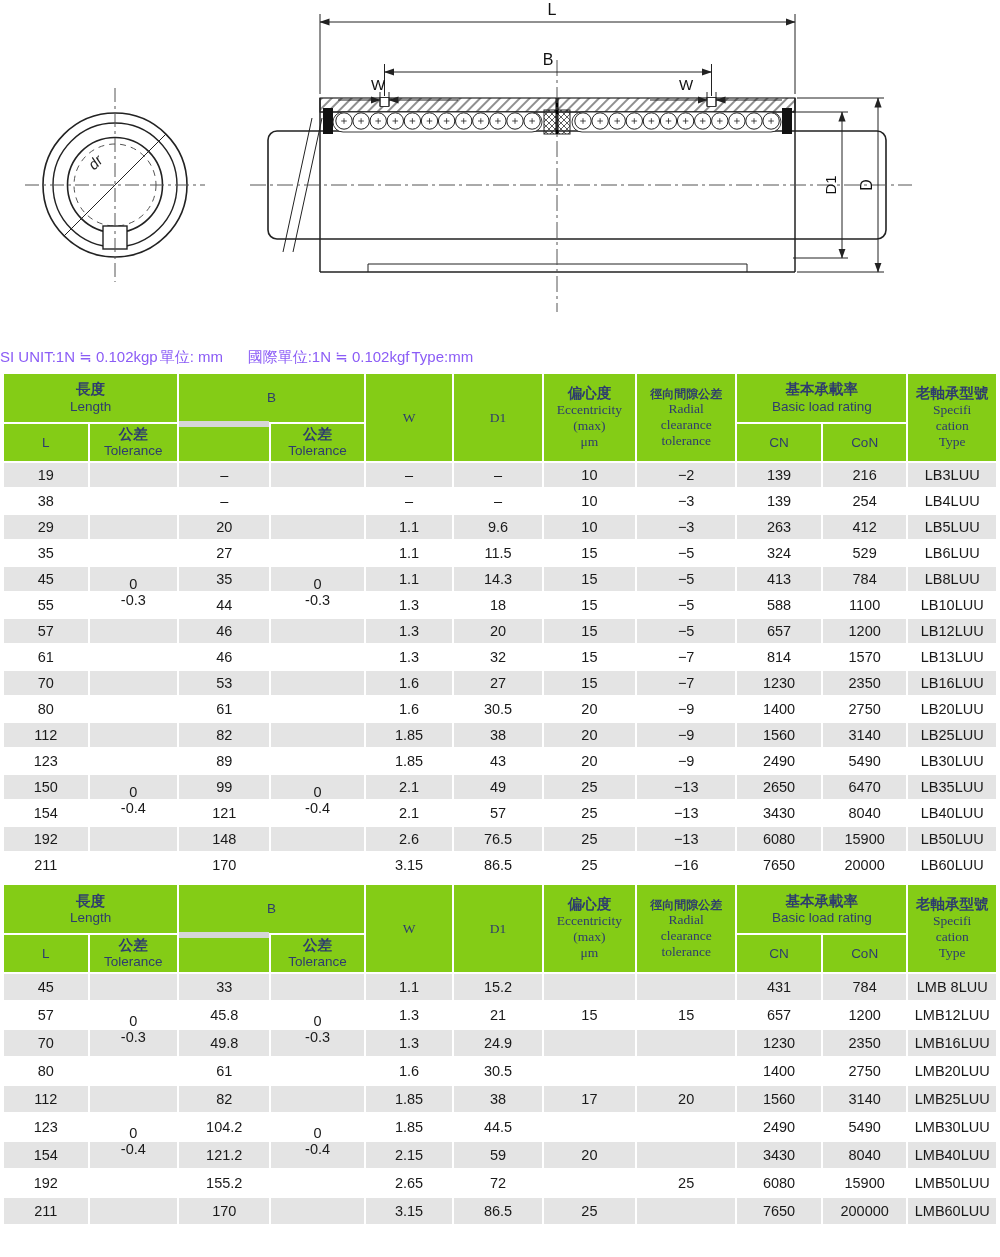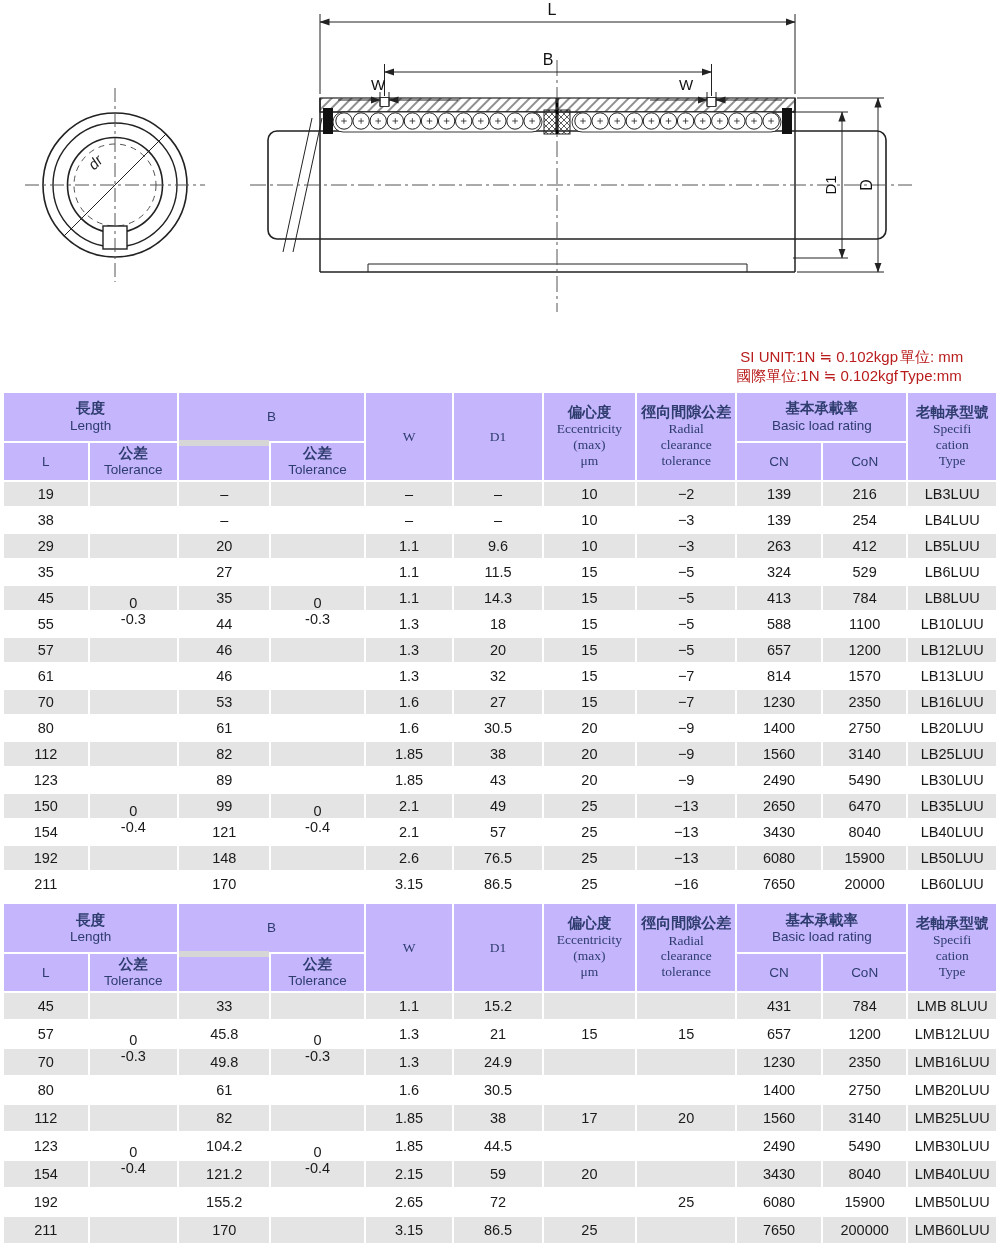--- a/index.html
+++ b/index.html
@@ -3,36 +3,36 @@
 <meta charset="utf-8">
 <style>
   html,body{margin:0;padding:0;background:#fff;}
   body{width:1000px;font-family:"Liberation Sans","DejaVu Sans",sans-serif;color:#1a1a1a;}
   .sheet{width:1000px;}
 
   
   .drawing{width:1000px;height:345px;display:block;}
 
   
-  .unit-note{width:988px;margin:2px 6px 6px 0;display:flex;flex-direction:column;align-items:flex-end;
-             font-size:15px;line-height:19px;color:#b91c1c;}
+  .unit-note{width:988px;margin:2px 6px 6px 0;display:flex;flex-direction:row;align-items:flex-end;
+             font-size:15px;line-height:19px;color:#8b5cf6;}
   .unit-note .row{display:flex;}
   .unit-note .left{text-align:left;}
   .unit-note .right{width:88px;text-align:left;margin-left:2px;}
 
   
   table{border-collapse:separate;border-spacing:2px;width:996px;margin:0 2px 4px 2px;table-layout:fixed;}
   col.c-l{width:8.6%}col.c-tol1{width:9.0%}col.c-b{width:9.3%}col.c-tol2{width:9.5%}
   col.c-w{width:8.9%}col.c-d1{width:9.0%}col.c-ecc{width:9.4%}col.c-rad{width:10.1%}
   col.c-cn{width:8.6%}col.c-con{width:8.6%}col.c-type{width:9.0%}
 
-  thead th{background:#c4b5fd;color:#2e3c6e;font-weight:normal;text-align:center;
+  thead th{background:#84cc16;color:#2e3c6e;font-weight:normal;text-align:center;
            vertical-align:middle;font-size:13.5px;line-height:1.18;padding:2px 0;}
   thead .zh{font-weight:bold;font-size:14.5px;display:block;}
-  thead .zh.small{font-size:15px;}
+  thead .zh.small{font-size:12px;}
   thead .en{display:block;}
   tr.grp th{height:44px;}
   tr.sub th{height:32px;}
   th.span2{height:82px;font-family:Liberation Serif, serif;}
   th.merge-up{position:relative;}
   th.merge-up .filler{position:absolute;left:0;top:-3px;width:100%;height:6px;background:#d6d6d6;}
 
   tbody td{background:#e4e4e4;height:24px;text-align:center;vertical-align:middle;
            font-size:14.5px;color:#1a1a1a;padding:0;}
   tbody tr:nth-child(even) td{background:#ffffff;}

